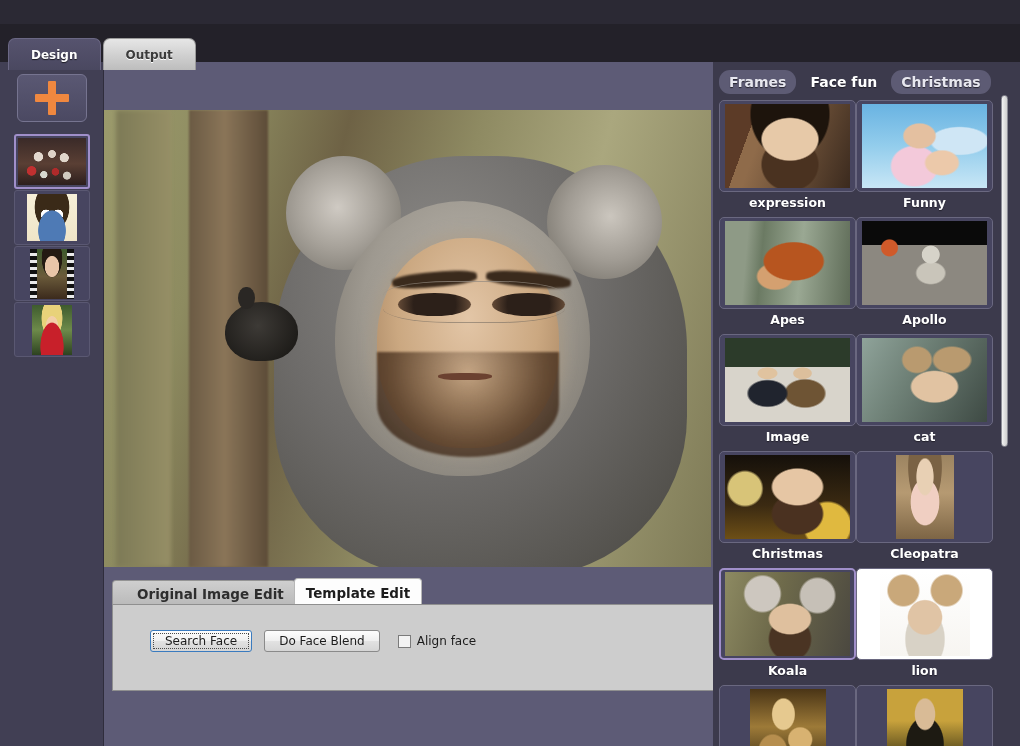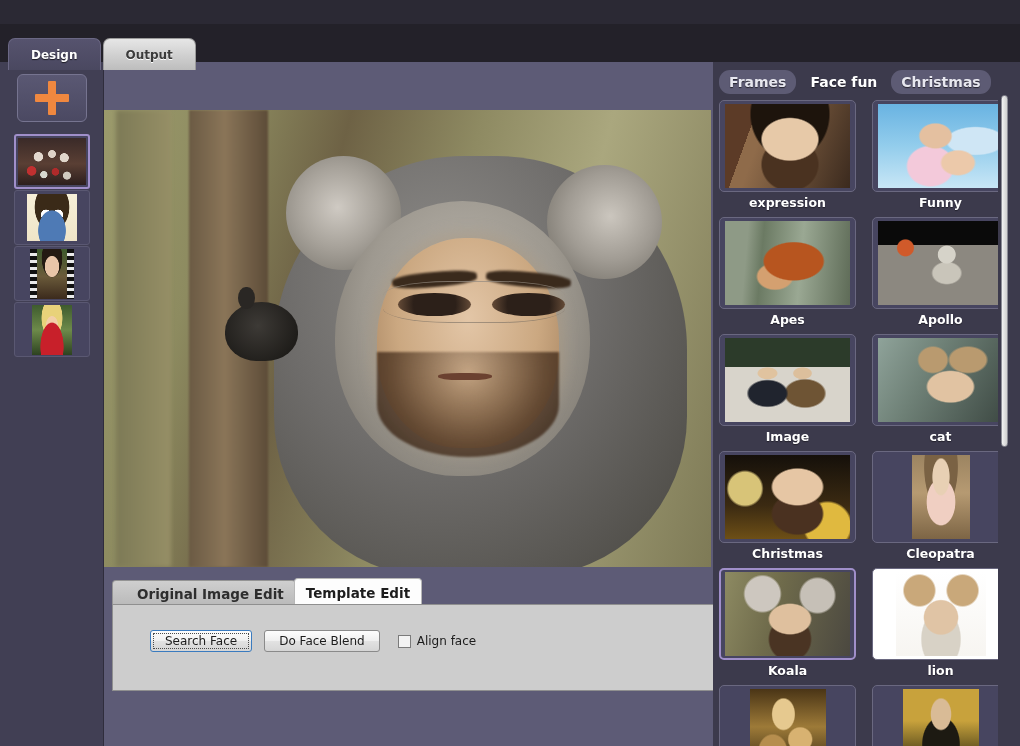--- a/index.html
+++ b/index.html
@@ -268,21 +268,21 @@
     height: 24px; padding: 0 10px; display: flex; align-items: center;
     font-size: 14px; font-weight: bold; border-radius: 11px;
   }
   .ctab.unsel { background: #5d5b74; color: #e7e7ef; text-shadow: 0 1px 1px #26242f; }
   .ctab.sel { background: transparent; color: #ffffff; text-shadow: 0 1px 1px #1d1b24; }
 
   .grid {
     position: absolute; left: 6px; top: 38px; width: 279px; height: 646px;
     overflow: hidden;
   }
-  .gridrow { display: flex; gap: 16px; margin-bottom: 2px; }
+  .gridrow { display: flex; gap: 0; margin-bottom: 2px; }
   .gcellwrap { width: 137px; }
   .gcell {
     width: 137px; height: 92px;
     border: 1px solid #6a6880; border-radius: 5px;
     background: #474560;
     display: flex; align-items: center; justify-content: center; overflow: hidden;
   }
   .gcell.sel { border: 2px solid #a08fca; }
   .glabel {
     text-align: center; font-size: 12.5px; font-weight: bold; color: #ffffff;

